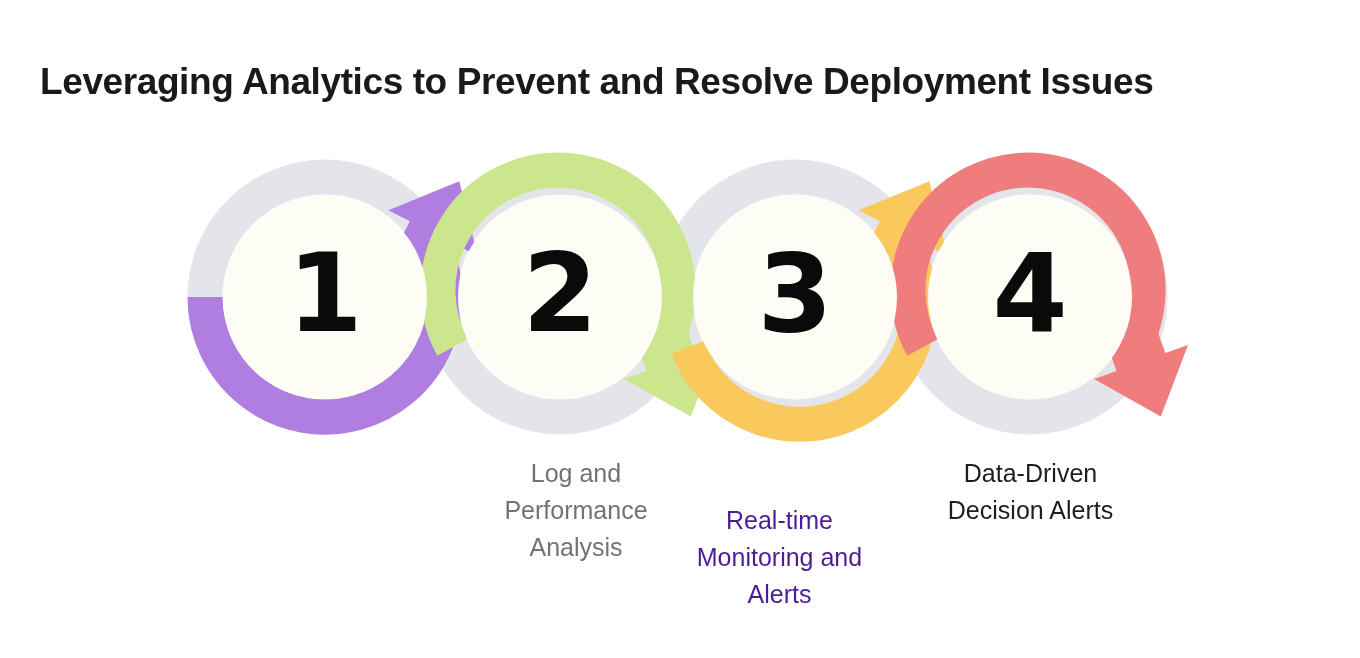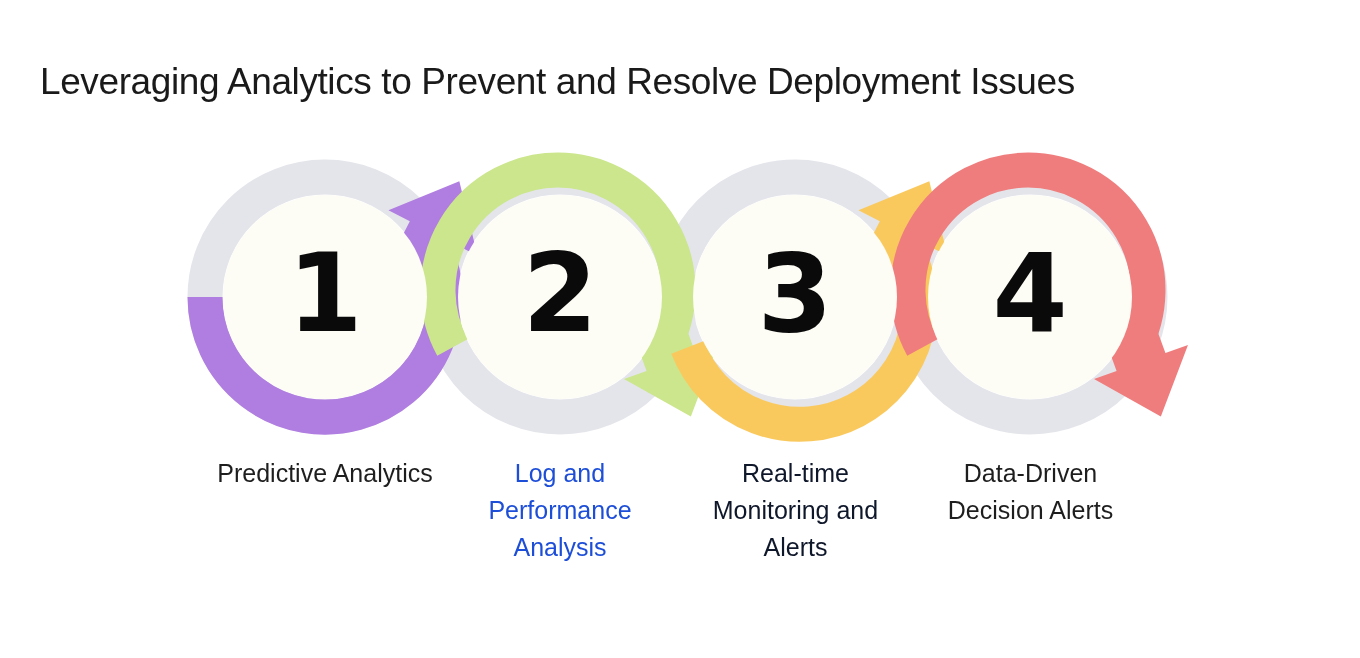--- a/index.html
+++ b/index.html
@@ -19,21 +19,21 @@
     position: relative;
     width: 1360px;
     height: 658px;
   }
   .title {
     position: absolute;
     left: 40px;
     top: 36px;
     width: 1290px;
     font-size: 37px;
-    font-weight: normal;
+    font-weight: bold;
     color: #1a1a1a;
     letter-spacing: -0.4px;
     line-height: 1.15;
     white-space: nowrap;
   }
   .diagram {
     position: absolute;
     left: 0;
     top: 120px;
     width: 1360px;
@@ -128,19 +128,18 @@
   </div>
 
   <div class="numbers-layer">
     <div class="step-number" style="left: 325px; color: rgb(10, 10, 10);">1</div>
     <div class="step-number" style="left: 560px; color: rgb(10, 10, 10);">2</div>
     <div class="step-number" style="left: 795px; color: rgb(10, 10, 10);">3</div>
     <div class="step-number" style="left: 1030px; color: rgb(10, 10, 10);">4</div>
   </div>
 
   <div class="labels-layer">
-    <div class="step-label" style="left: 325px; width: 250px; margin-left: -125px; color: rgb(30, 30, 30);">Predictive Analytics</div>
-    <div class="step-label" style="left: 560px; width: 160px; margin-left: -80px; color: #1d4ed8;">Log and Performance Analysis</div>
-    <div class="step-label" style="left: 795px; width: 185px; margin-left: -92px; color: #0f172a;">Real-time Monitoring and Alerts</div>
+    <div class="step-label" style="left: 576px; width: 160px; margin-left: -80px; color: #737373;">Log and Performance Analysis</div>
+    <div class="step-label" style="left: 779px; width: 185px; margin-left: -92px; color: #4c1d95; margin-top: 47px;">Real-time Monitoring and Alerts</div>
     <div class="step-label" style="left: 1030px; width: 215px; margin-left: -107px; color: rgb(30, 30, 30);">Data-Driven Decision Alerts</div>
   </div>
 
 </div>
 
 </body></html>

